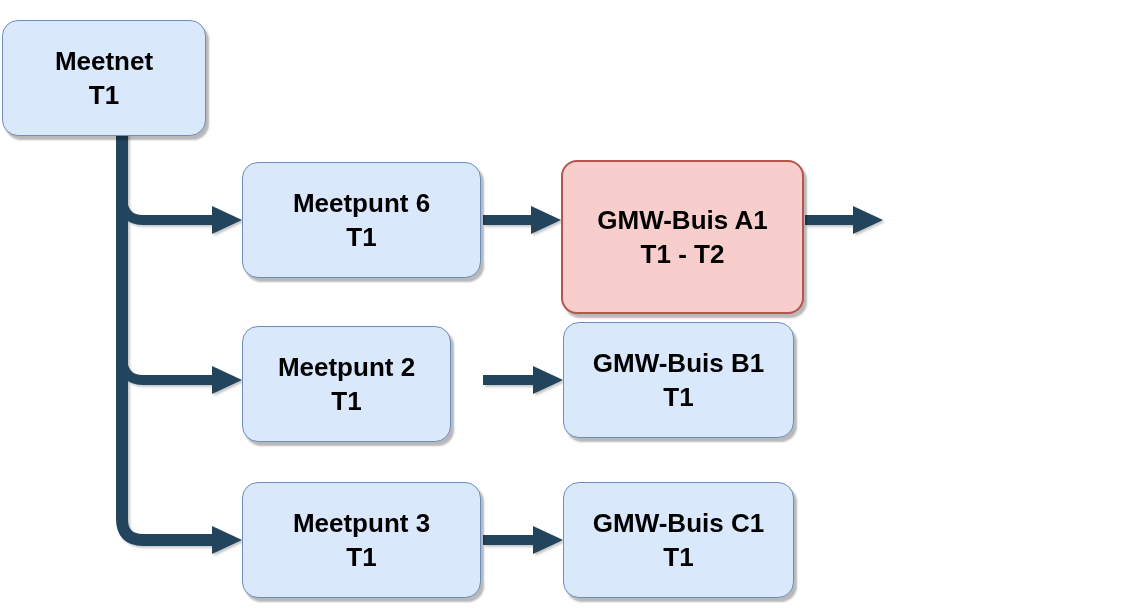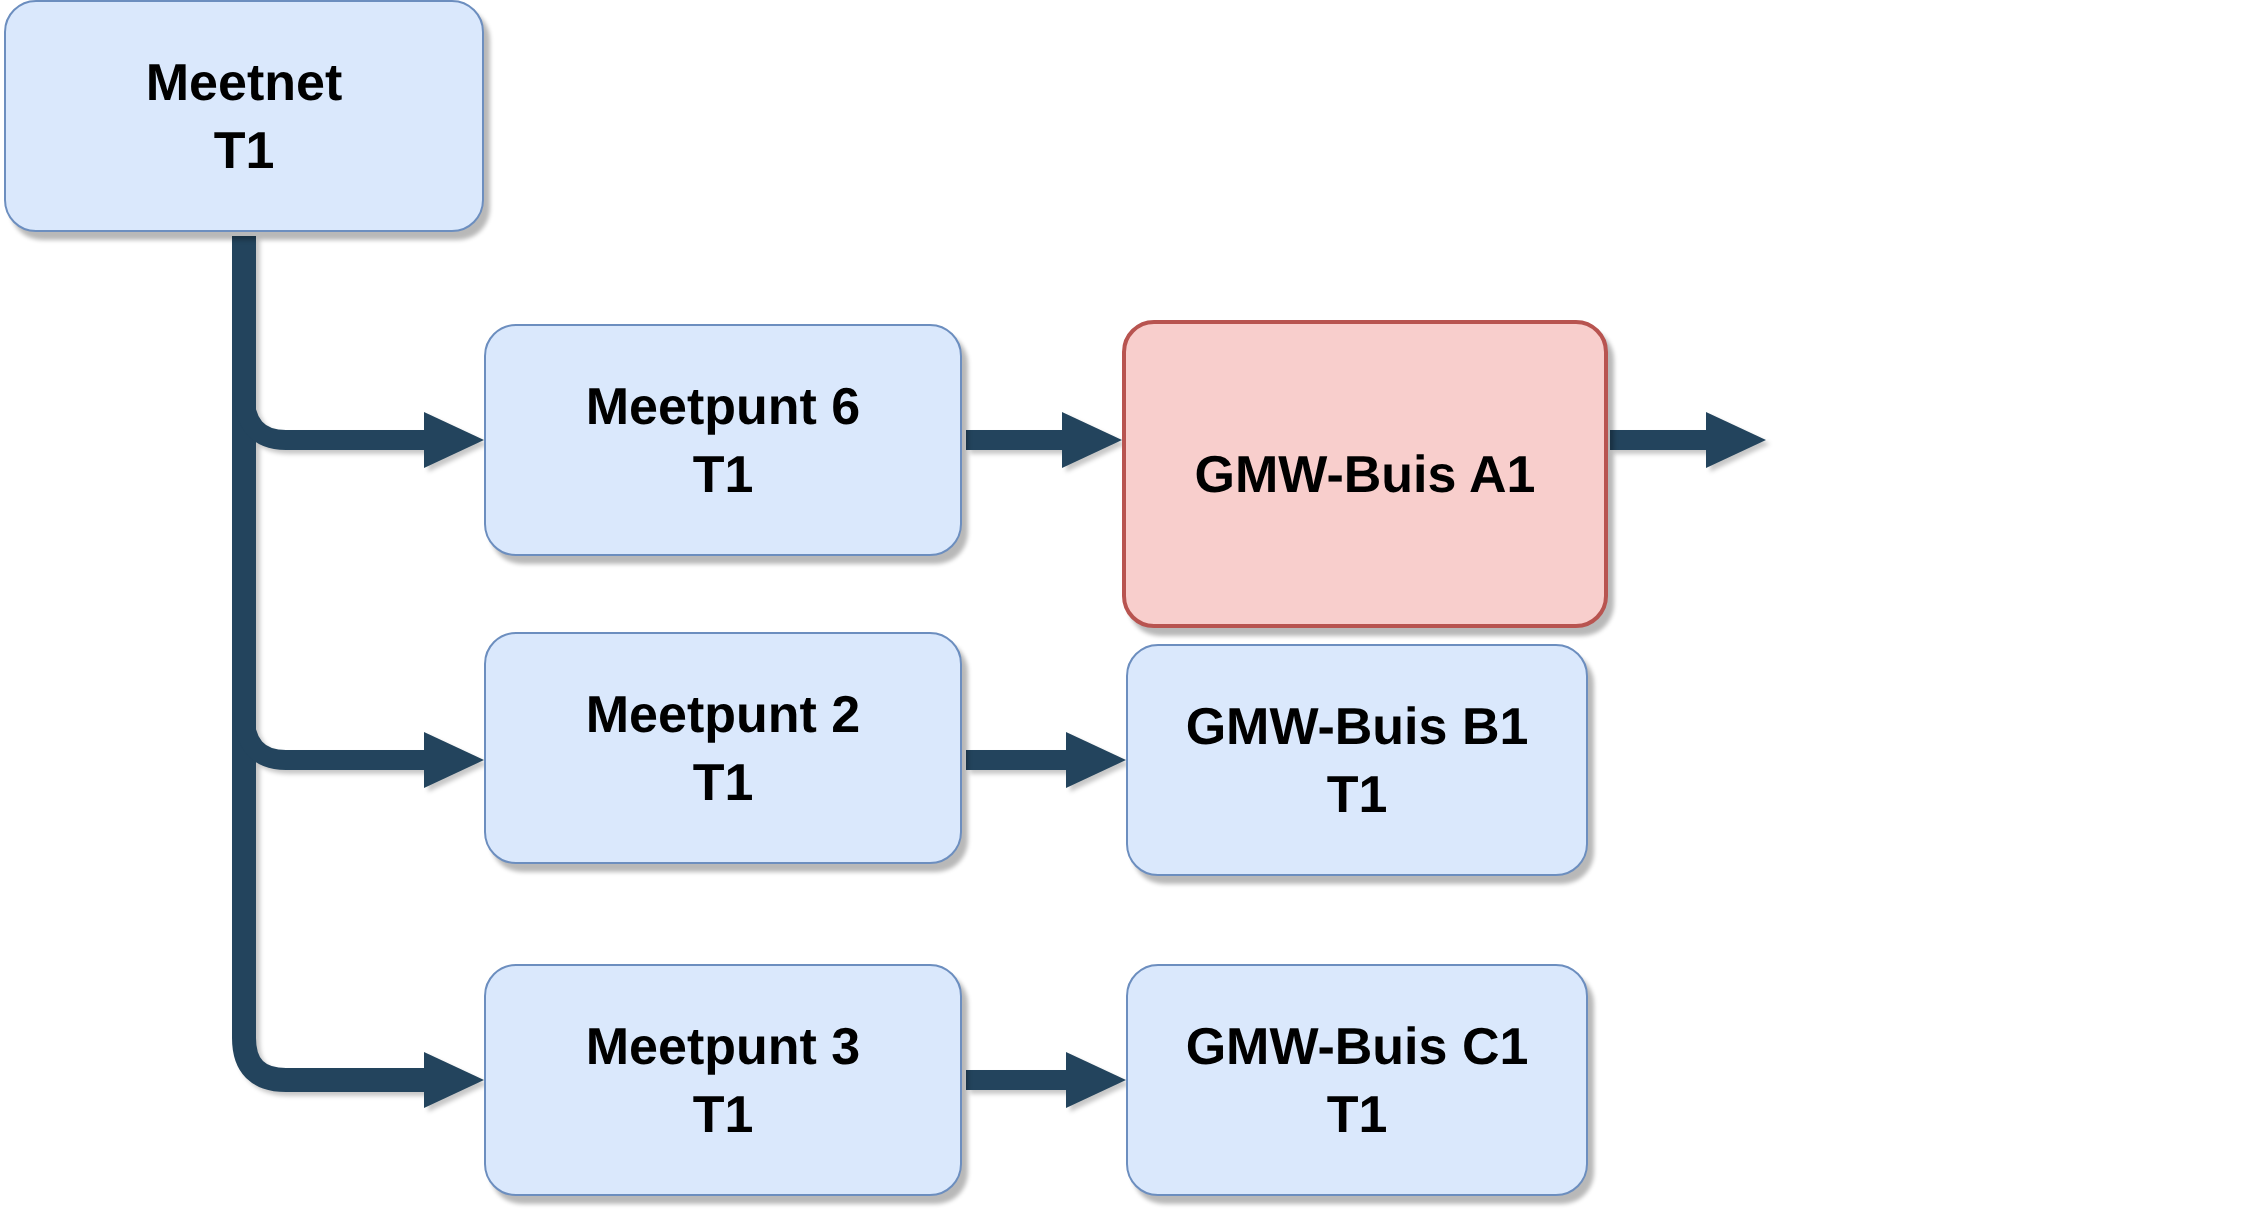--- a/index.html
+++ b/index.html
@@ -48,25 +48,25 @@
     text-align: center;
     font-weight: bold;
     font-size: 26px;
     line-height: 34px;
     color: var(--text, #000000);
   }
   .node.red {
     background: var(--node-fill-red, #f8cecc);
     border: 2px solid var(--node-border-red, #b85450);
   }
-  #n-meetnet   { left: 2px;   top: 0;   width: 240px; height: 116px; }
+  #n-meetnet   { left: 2px;   top: 20px;   width: 204px; height: 116px; }
   #n-meetpunt1 { left: 242px; top: 162px; width: 239px; height: 116px; }
   #n-gmw-a1    { left: 561px; top: 160px; width: 243px; height: 154px; }
   #n-gmw-a2    { left: 883px; top: 162px; width: 229px; height: 116px; }
-  #n-meetpunt2 { left: 242px; top: 316px; width: 239px; height: 116px; }
+  #n-meetpunt2 { left: 242px; top: 326px; width: 209px; height: 116px; }
   #n-gmw-b1    { left: 563px; top: 322px; width: 231px; height: 116px; }
   #n-meetpunt3 { left: 242px; top: 482px; width: 239px; height: 116px; text-align: right; }
   #n-gmw-c1    { left: 563px; top: 482px; width: 231px; height: 116px; }
 </style>
 </head>
 <body>
 
 <div class="canvas">
 
   <svg class="connectors" viewBox="0 0 1126 608" xmlns="http://www.w3.org/2000/svg">
@@ -112,20 +112,21 @@
     <div>T1</div>
   </div>
 
   <div class="node blue" id="n-meetpunt1">
     <div>Meetpunt 6</div>
     <div>T1</div>
   </div>
 
   <div class="node red" id="n-gmw-a1">
     <div>GMW-Buis A1</div>
+    <div>T1 - T2</div>
   </div>
 
 
   <div class="node blue" id="n-meetpunt2">
     <div>Meetpunt 2</div>
     <div>T1</div>
   </div>
 
   <div class="node blue" id="n-gmw-b1">
     <div>GMW-Buis B1</div>

